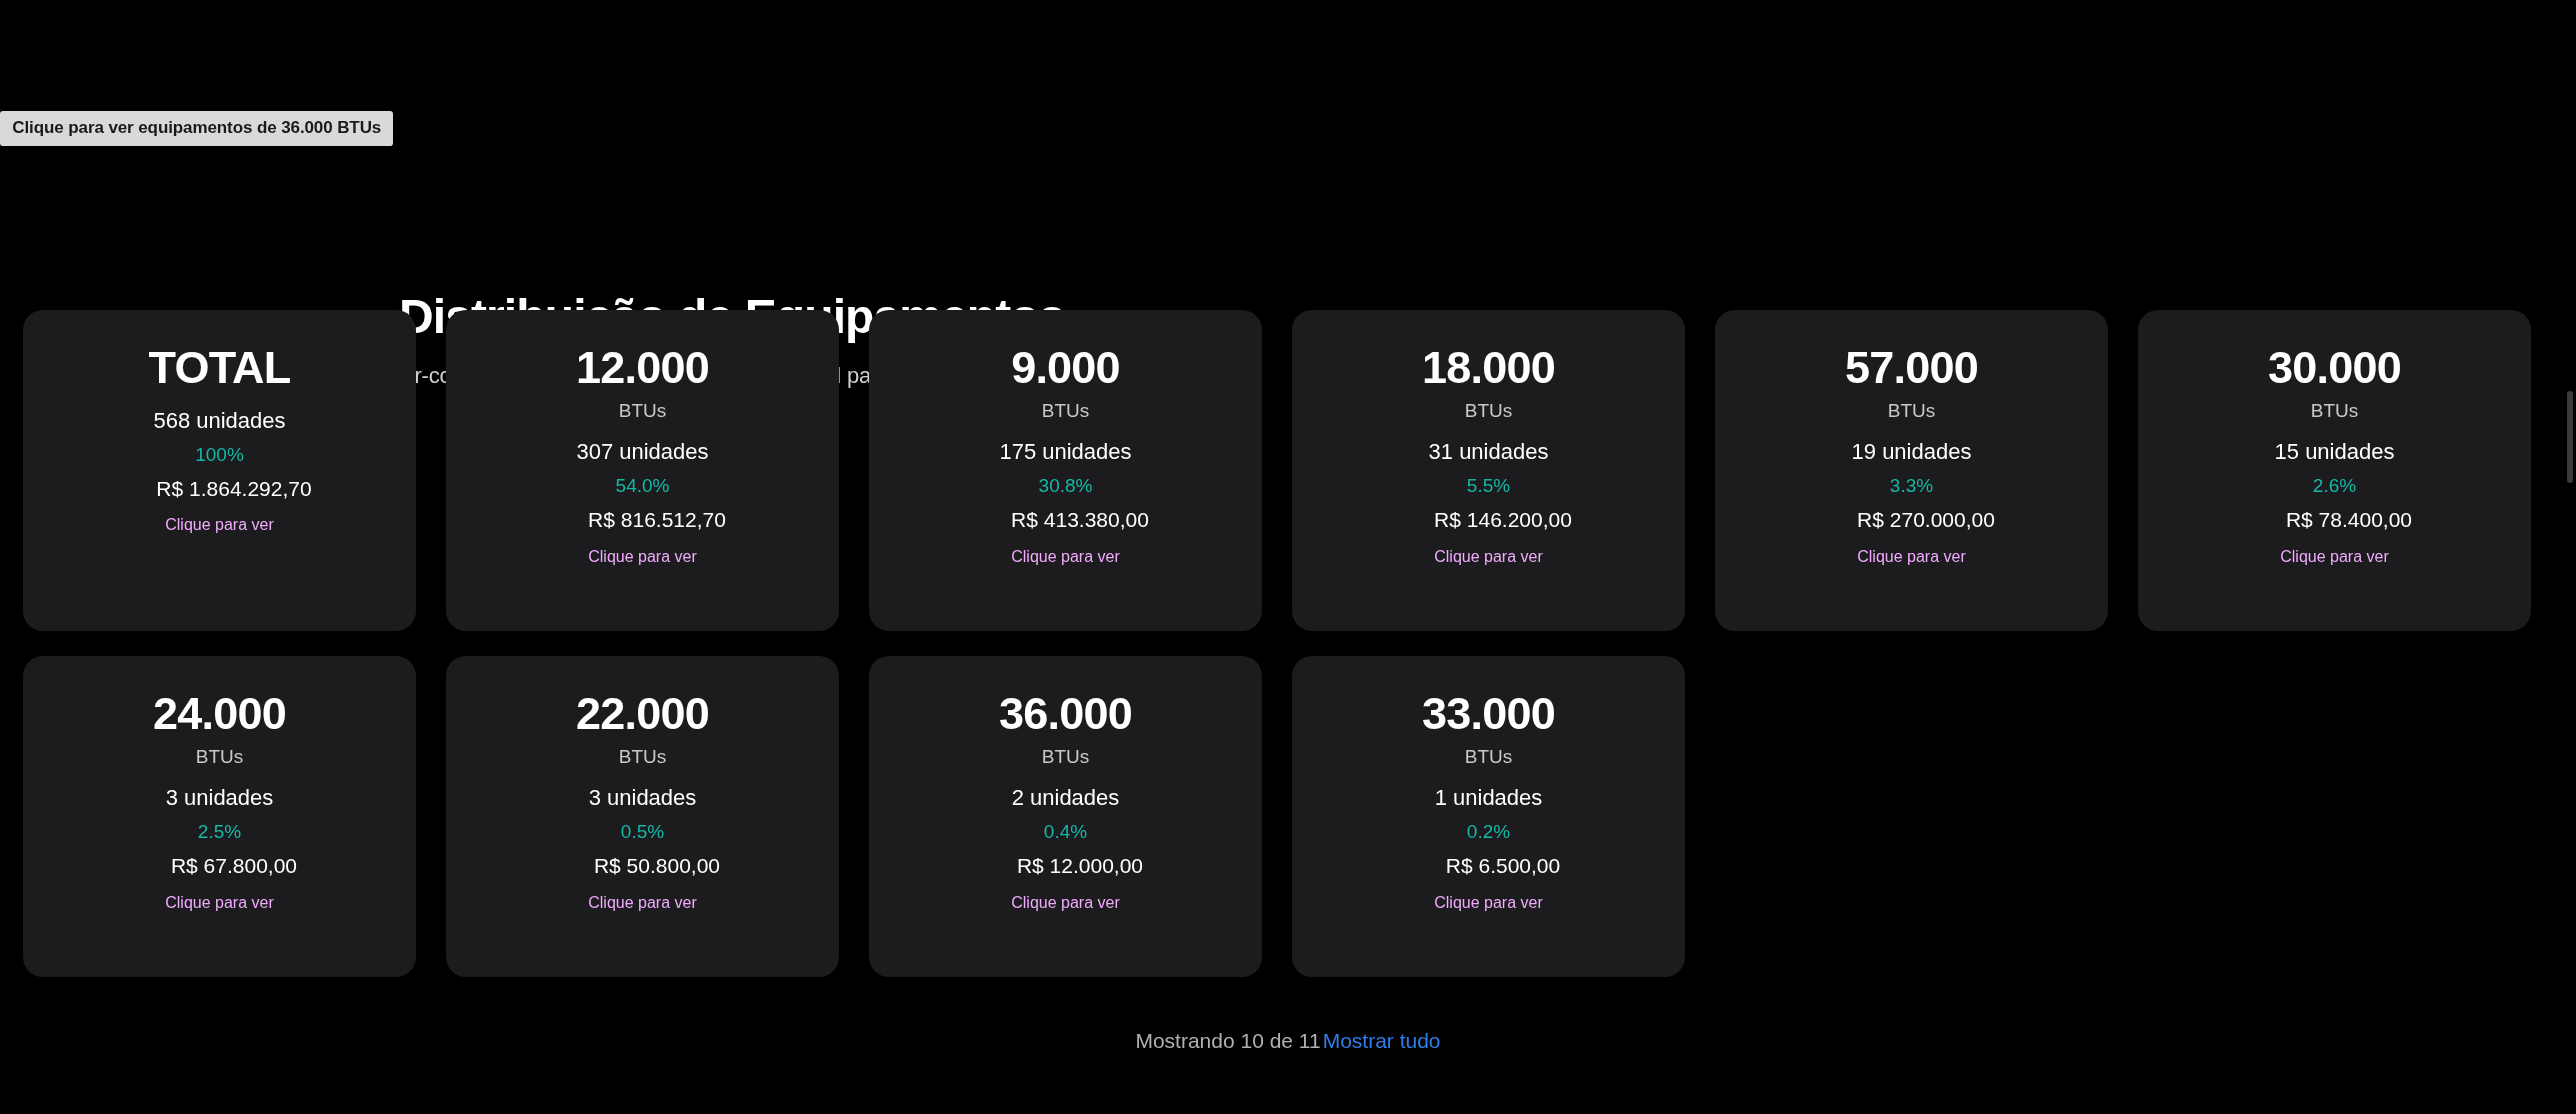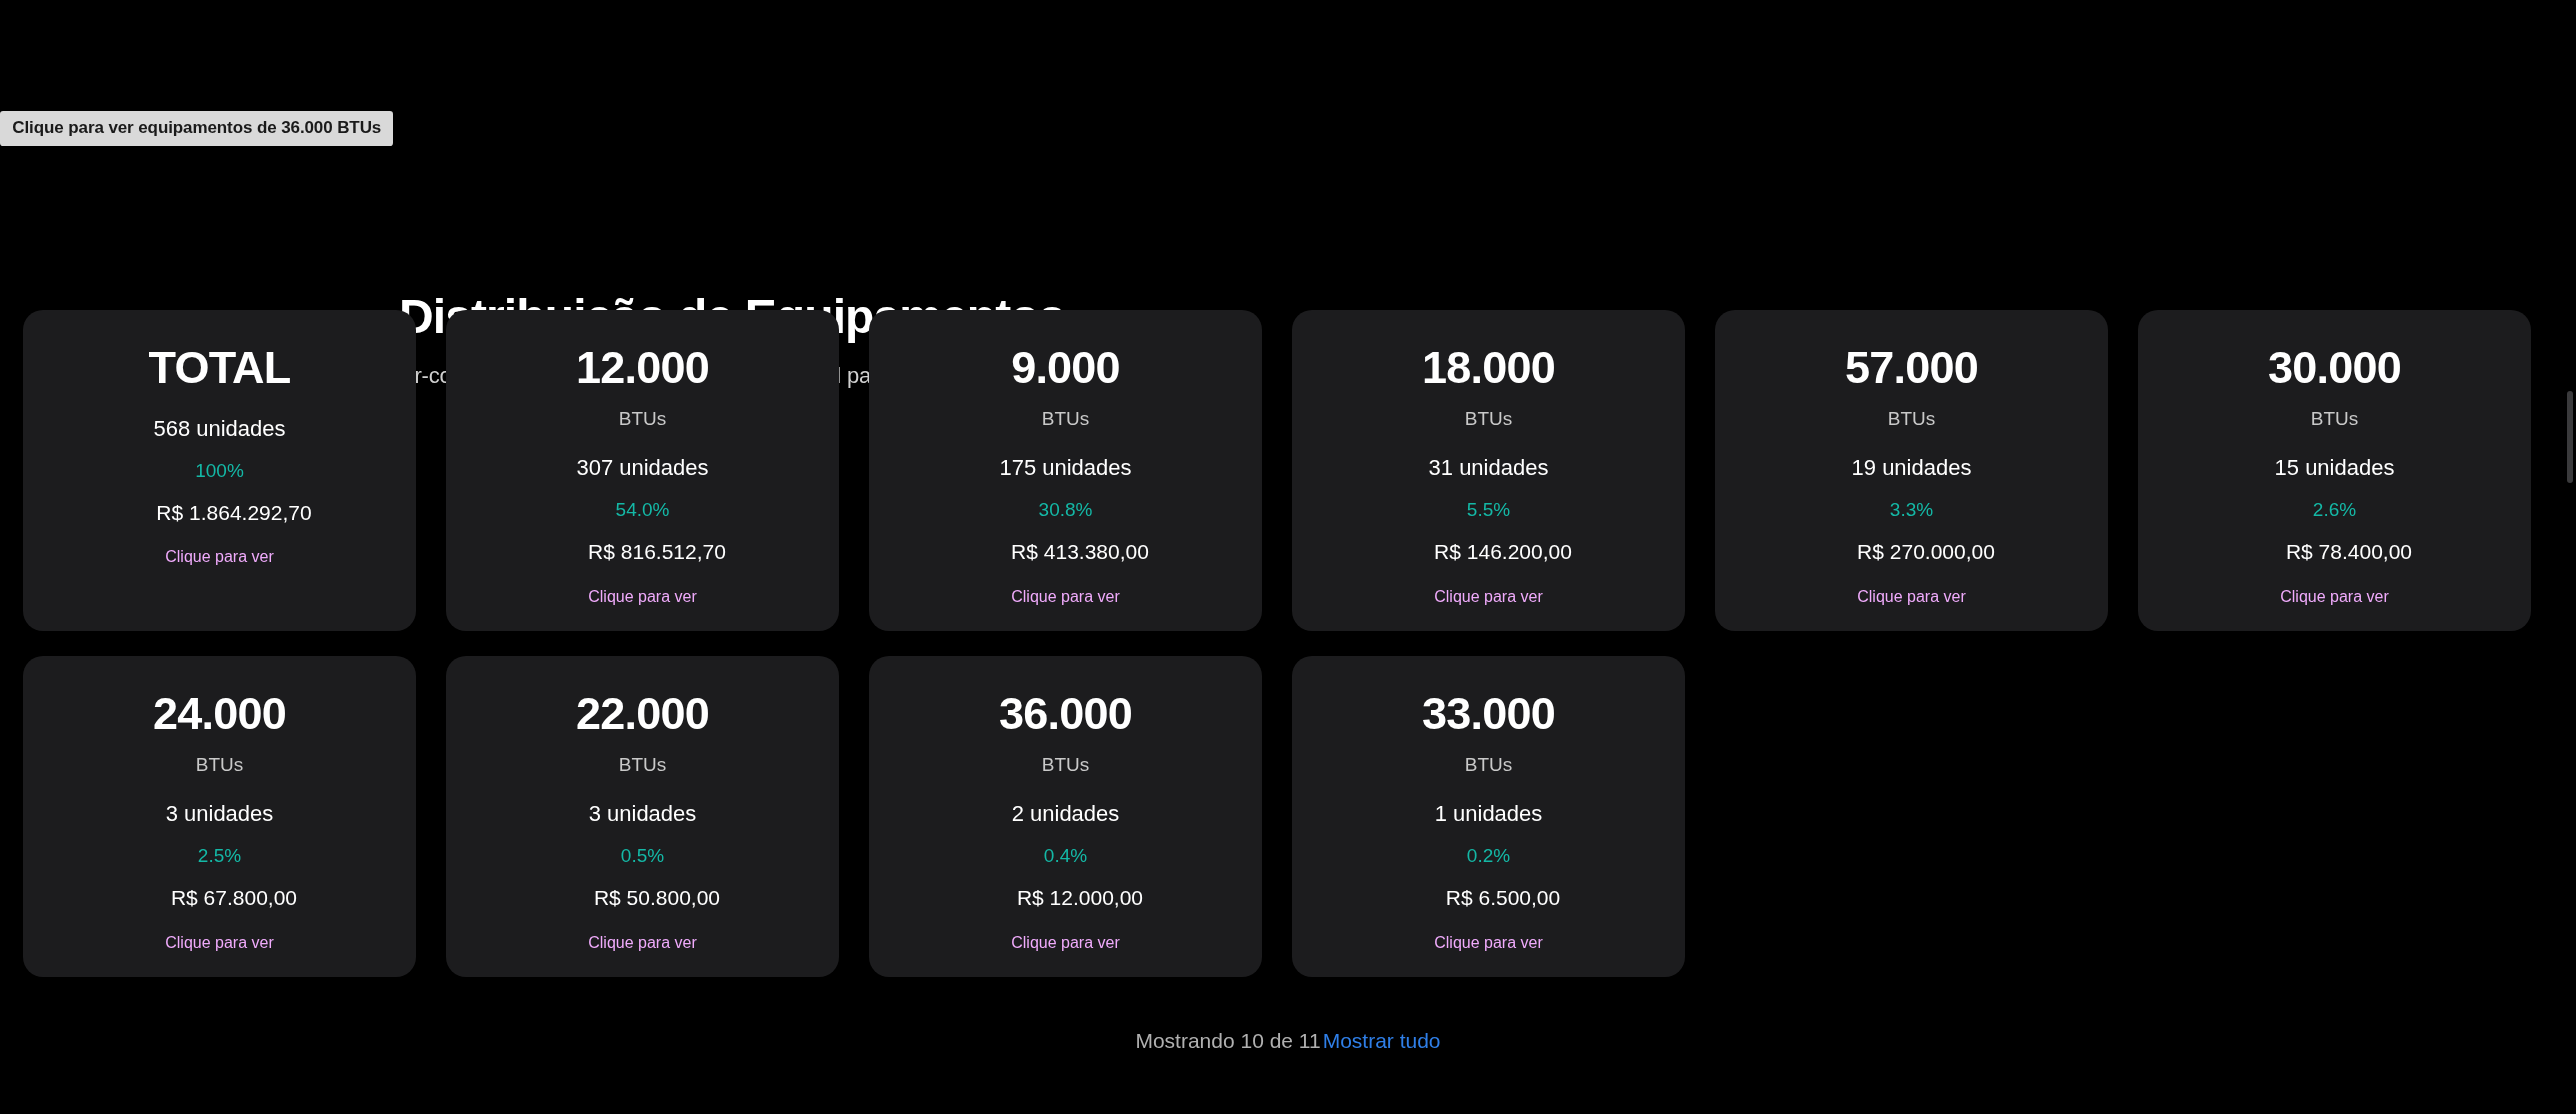--- a/index.html
+++ b/index.html
@@ -80,21 +80,20 @@
     width: 393px;
     height: 321px;
     background: #1c1c1e;
     border-radius: 20px;
     display: flex;
     flex-direction: column;
     align-items: center;
     justify-content: flex-start;
     padding-top: 34px;
     cursor: pointer;
-    gap: 8px;
   }
   .c-value {
     font-size: 45px;
     font-weight: 700;
     color: #ffffff;
     letter-spacing: -0.8px;
     line-height: 1.05;
   }
   .c-unitlabel {
     font-size: 19px;

